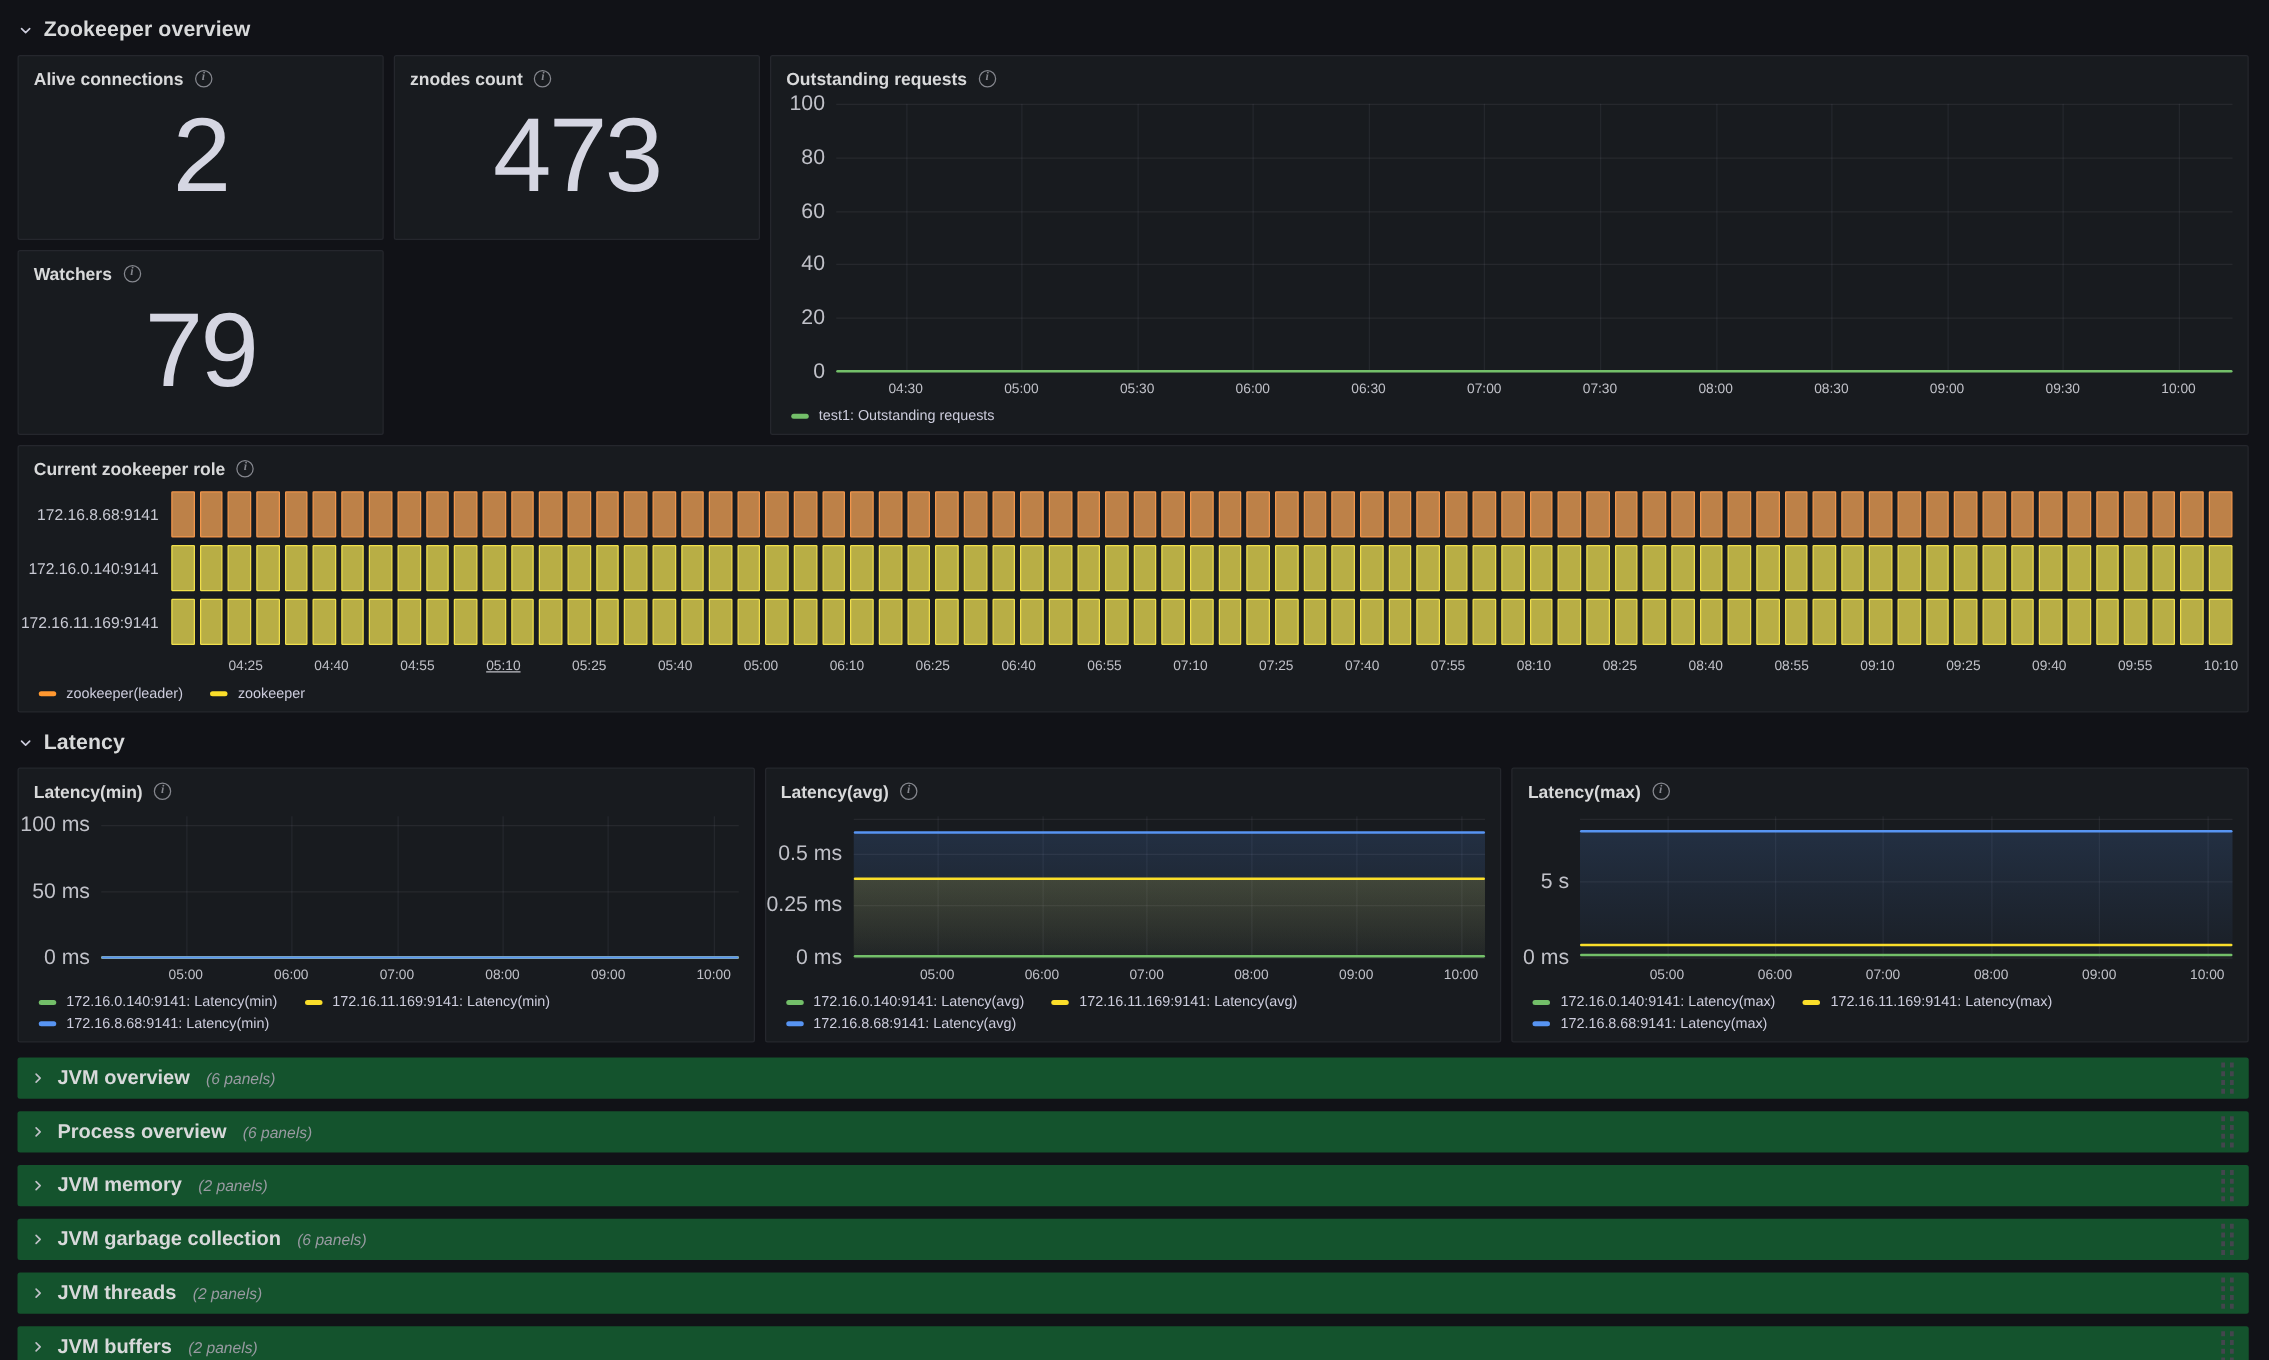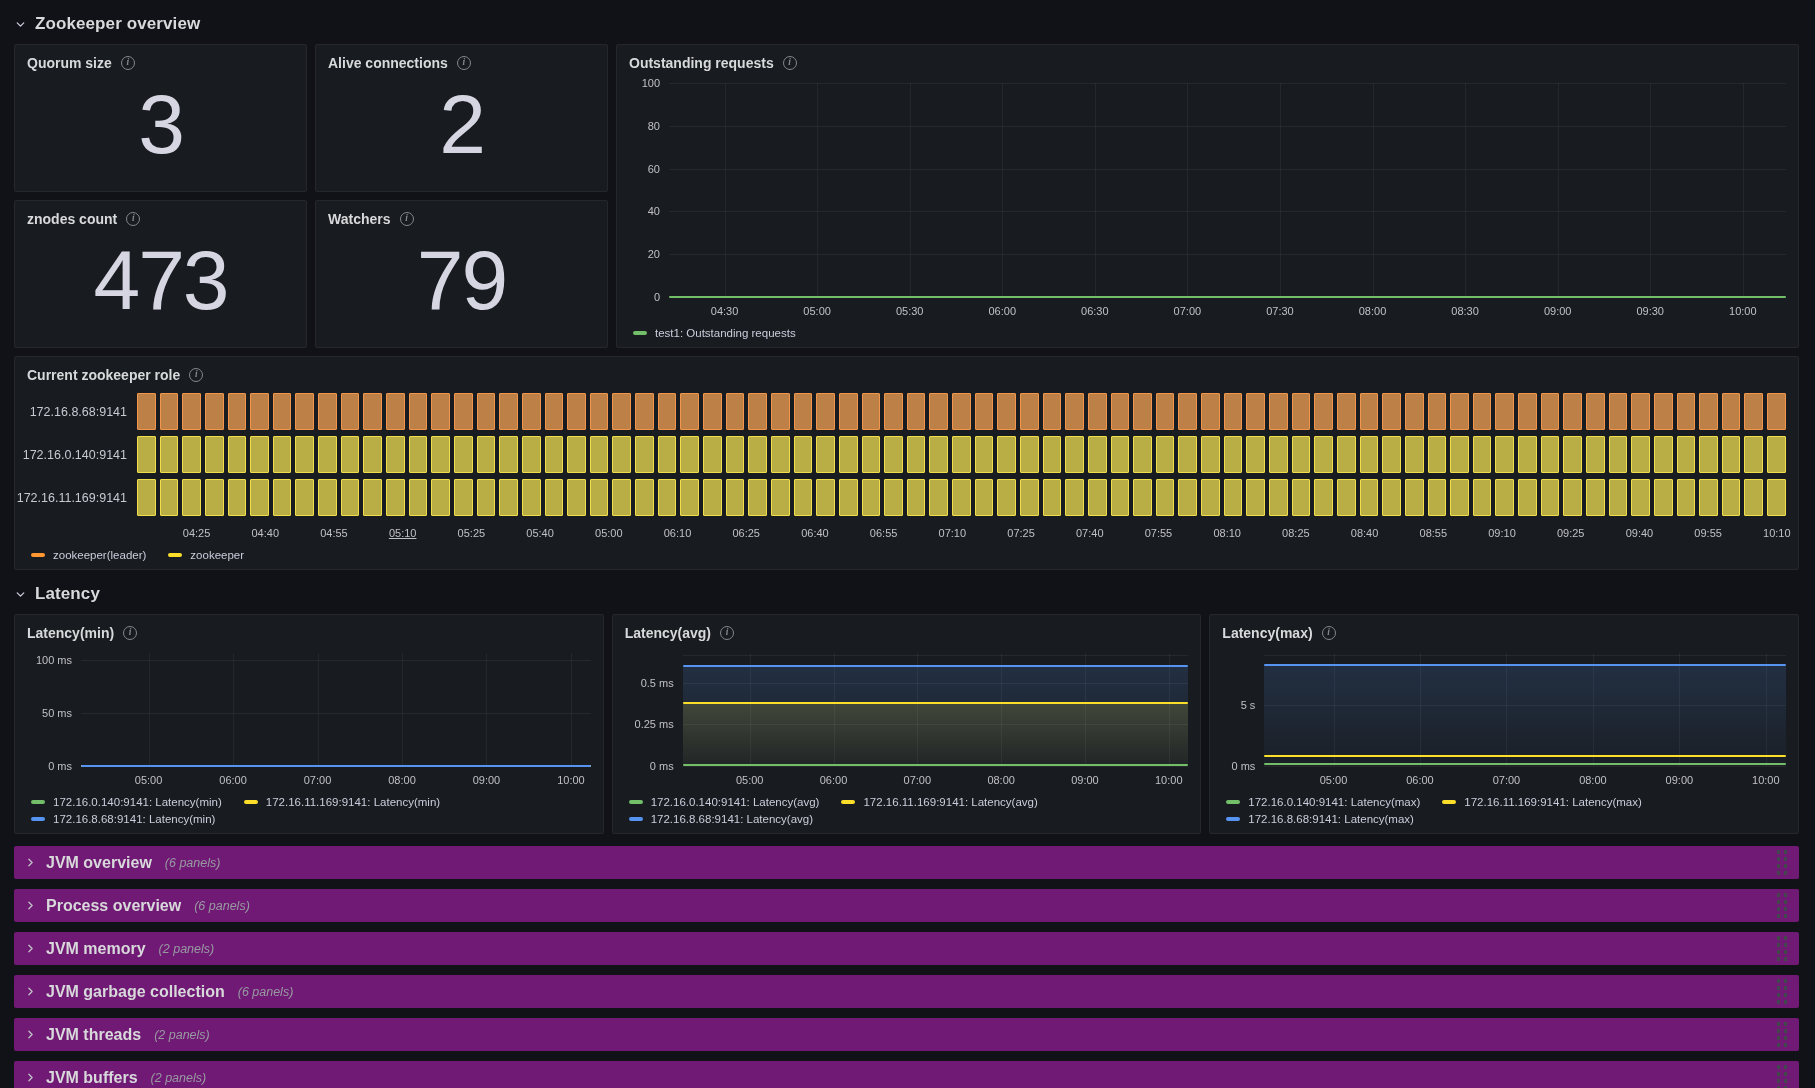--- a/index.html
+++ b/index.html
@@ -34,21 +34,21 @@
 
   .chart { flex:1; display:flex; flex-direction:column; min-height:0; }
   .ch-pad-38 { padding-left:40px; }
   .ch-pad-52 { padding-left:54px; }
   .ch-pad-58 { padding-left:58px; }
   .ch-pad-42 { padding-left:42px; }
   .plot { position:relative; flex:1; margin-top:10px; cursor:crosshair; }
   .gl-h { position:absolute; left:0; right:0; border-top:1px solid rgba(204,204,220,0.08); }
   .gl-v { position:absolute; top:0; bottom:0; border-left:1px solid rgba(204,204,220,0.07); }
   .ylab { position:absolute; right:calc(100% + 9px); transform:translateY(-50%);
-          font-size:11px; color:#c0c1c8; white-space:nowrap; }
+          font-size:17px; color:#c0c1c8; white-space:nowrap; }
   .xlabels { position:relative; height:18px; margin-top:6px; }
   .xlab { position:absolute; transform:translateX(-50%); top:2px; font-size:11px; color:#c0c1c8; white-space:nowrap; }
   .area { position:absolute; left:0; right:0; bottom:0; }
   .sline { position:absolute; left:0; right:0; height:2px; border-radius:1px; }
 
   .legend { display:flex; flex-wrap:wrap; column-gap:22px; row-gap:5px; margin-top:6px; padding-left:4px; }
   .lg-item { display:inline-flex; align-items:center; gap:8px; cursor:pointer; }
   .lg-mark { width:14px; height:4px; border-radius:2px; flex:0 0 auto; }
   .lg-text { font-size:11.5px; color:#ccccdc; white-space:nowrap; }
 
@@ -61,21 +61,21 @@
   .tl-track { flex:1; display:flex; gap:4px; }
   .tl-bar { flex:1; border-radius:1px; }
   .tl-xlabels { position:relative; height:18px; margin-left:110px; margin-top:3px; }
 
   
   .lat-grid { display:grid; grid-template-columns:repeat(3,1fr); gap:8px; margin-top:2px; }
   .lat-panel { height:220px; padding:8px 12px; display:flex; flex-direction:column; }
 
   
   .rows-block { margin-top:12px; }
-  .c-row { display:flex; align-items:center; height:33px; background:#701a75; border-radius:2px;
+  .c-row { display:flex; align-items:center; height:33px; background:#14532d; border-radius:2px;
            margin-bottom:10px; padding:0 12px 0 10px; cursor:pointer; }
   .cr-title { font-size:16px; font-weight:700; color:#d8d9da; margin-left:9px; }
   .cr-count { font-size:12.5px; font-style:italic; color:#989aa1; margin-left:13px; }
   .cr-handle { margin-left:auto; display:grid; grid-template-columns:repeat(2,3.5px);
                grid-auto-rows:3.5px; gap:3.5px; cursor:grab; }
   .cr-handle i { background:#43464d; display:block; }
 
   .chev { display:inline-flex; flex:0 0 auto; }
 </style>
 </head>
@@ -87,27 +87,20 @@
     <span class="chev">
       <svg width="13" height="13" viewBox="0 0 24 24">
           <path d="M6 9l6 6 6-6" stroke="#ccccdc" stroke-width="2.4" fill="none" stroke-linecap="round" stroke-linejoin="round"></path>
         </svg>
     </span>
     <span class="sec-title">Zookeeper overview</span>
   </div>
 
   <div class="top-grid">
 
-    <div class="panel stat-panel">
-      <div class="p-title">
-        <span>Quorum size</span>
-        <span class="info"></span>
-      </div>
-      <div class="stat-value">3</div>
-    </div>
 
     <div class="panel stat-panel">
       <div class="p-title">
         <span>Alive connections</span>
         <span class="info"></span>
       </div>
       <div class="stat-value">2</div>
     </div>
 
     <div class="panel chart-panel tall">

